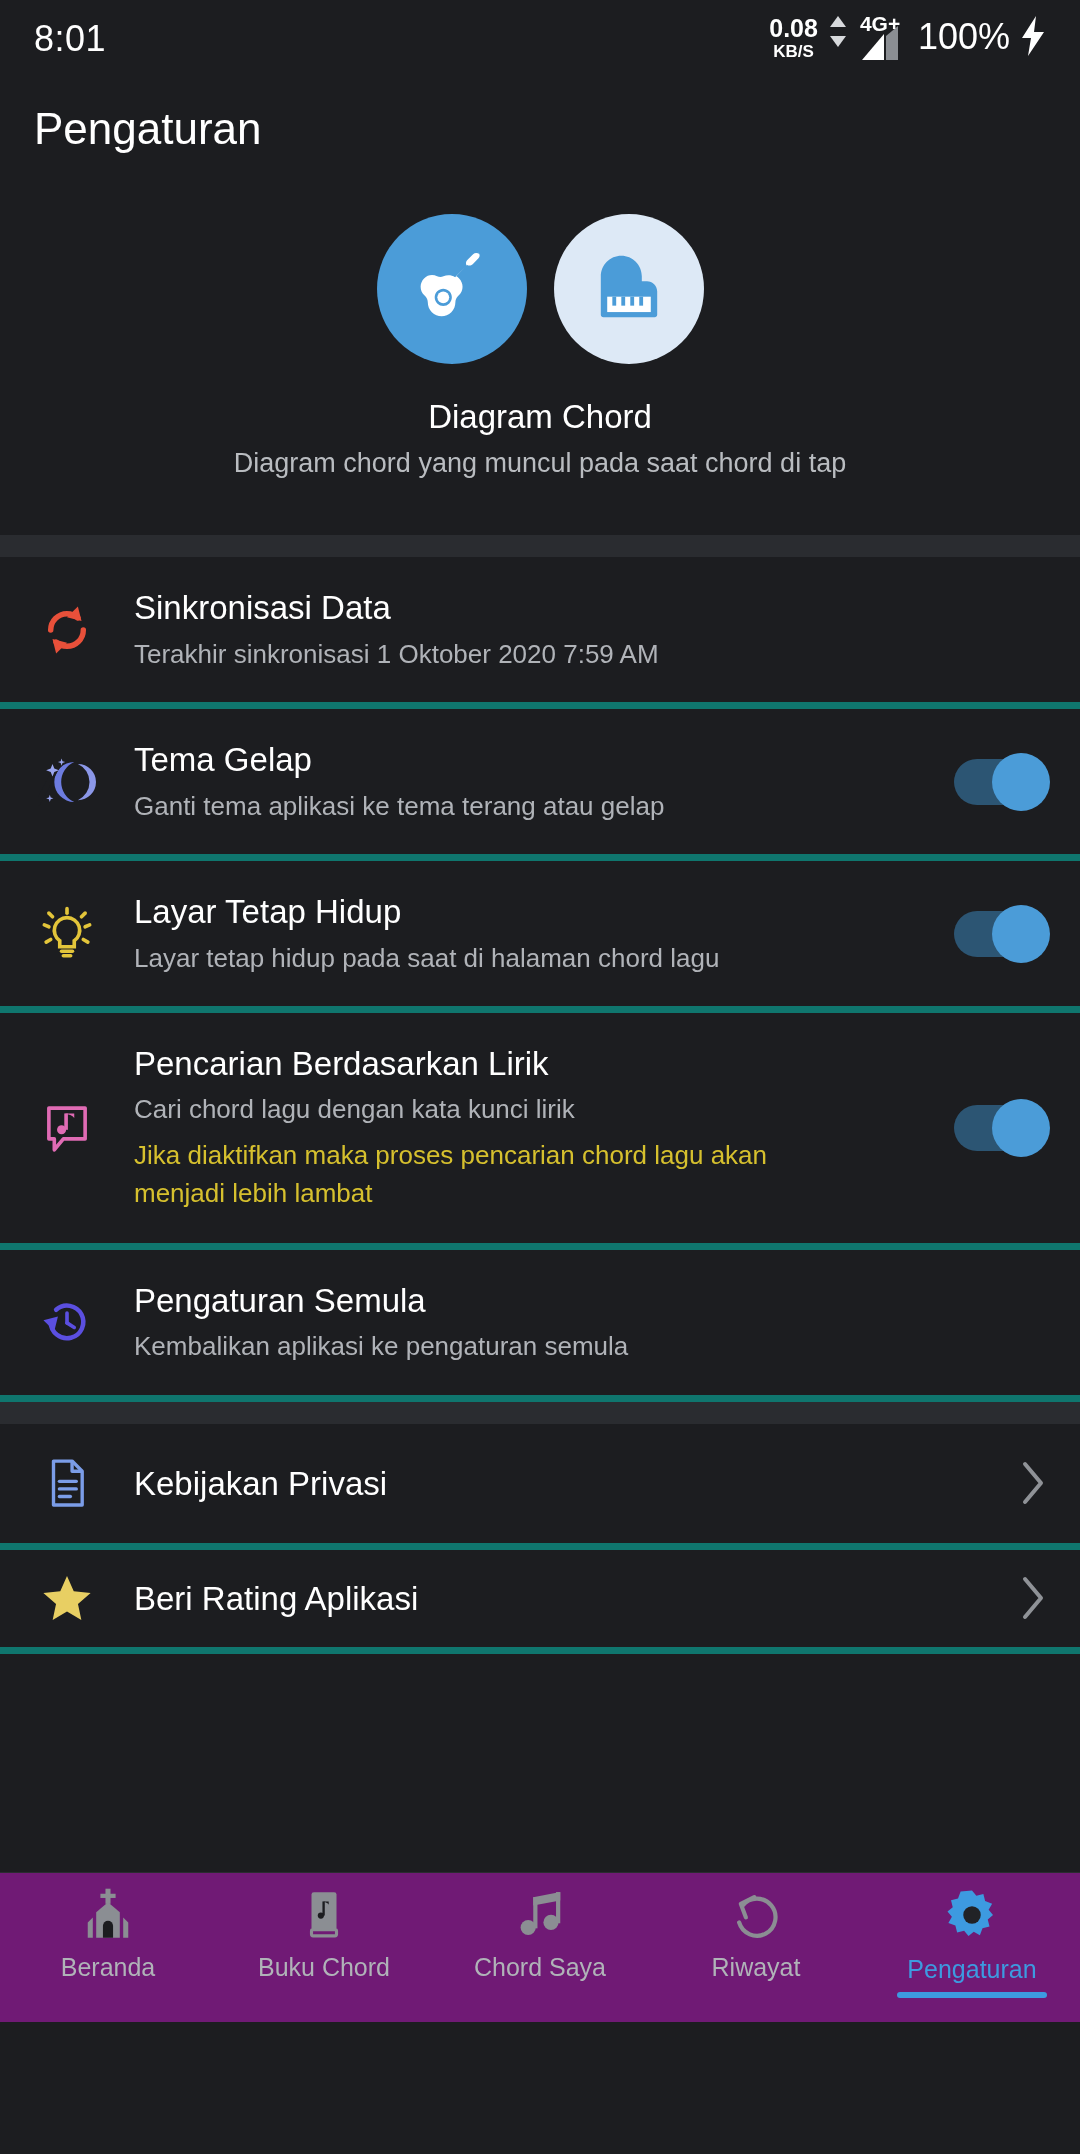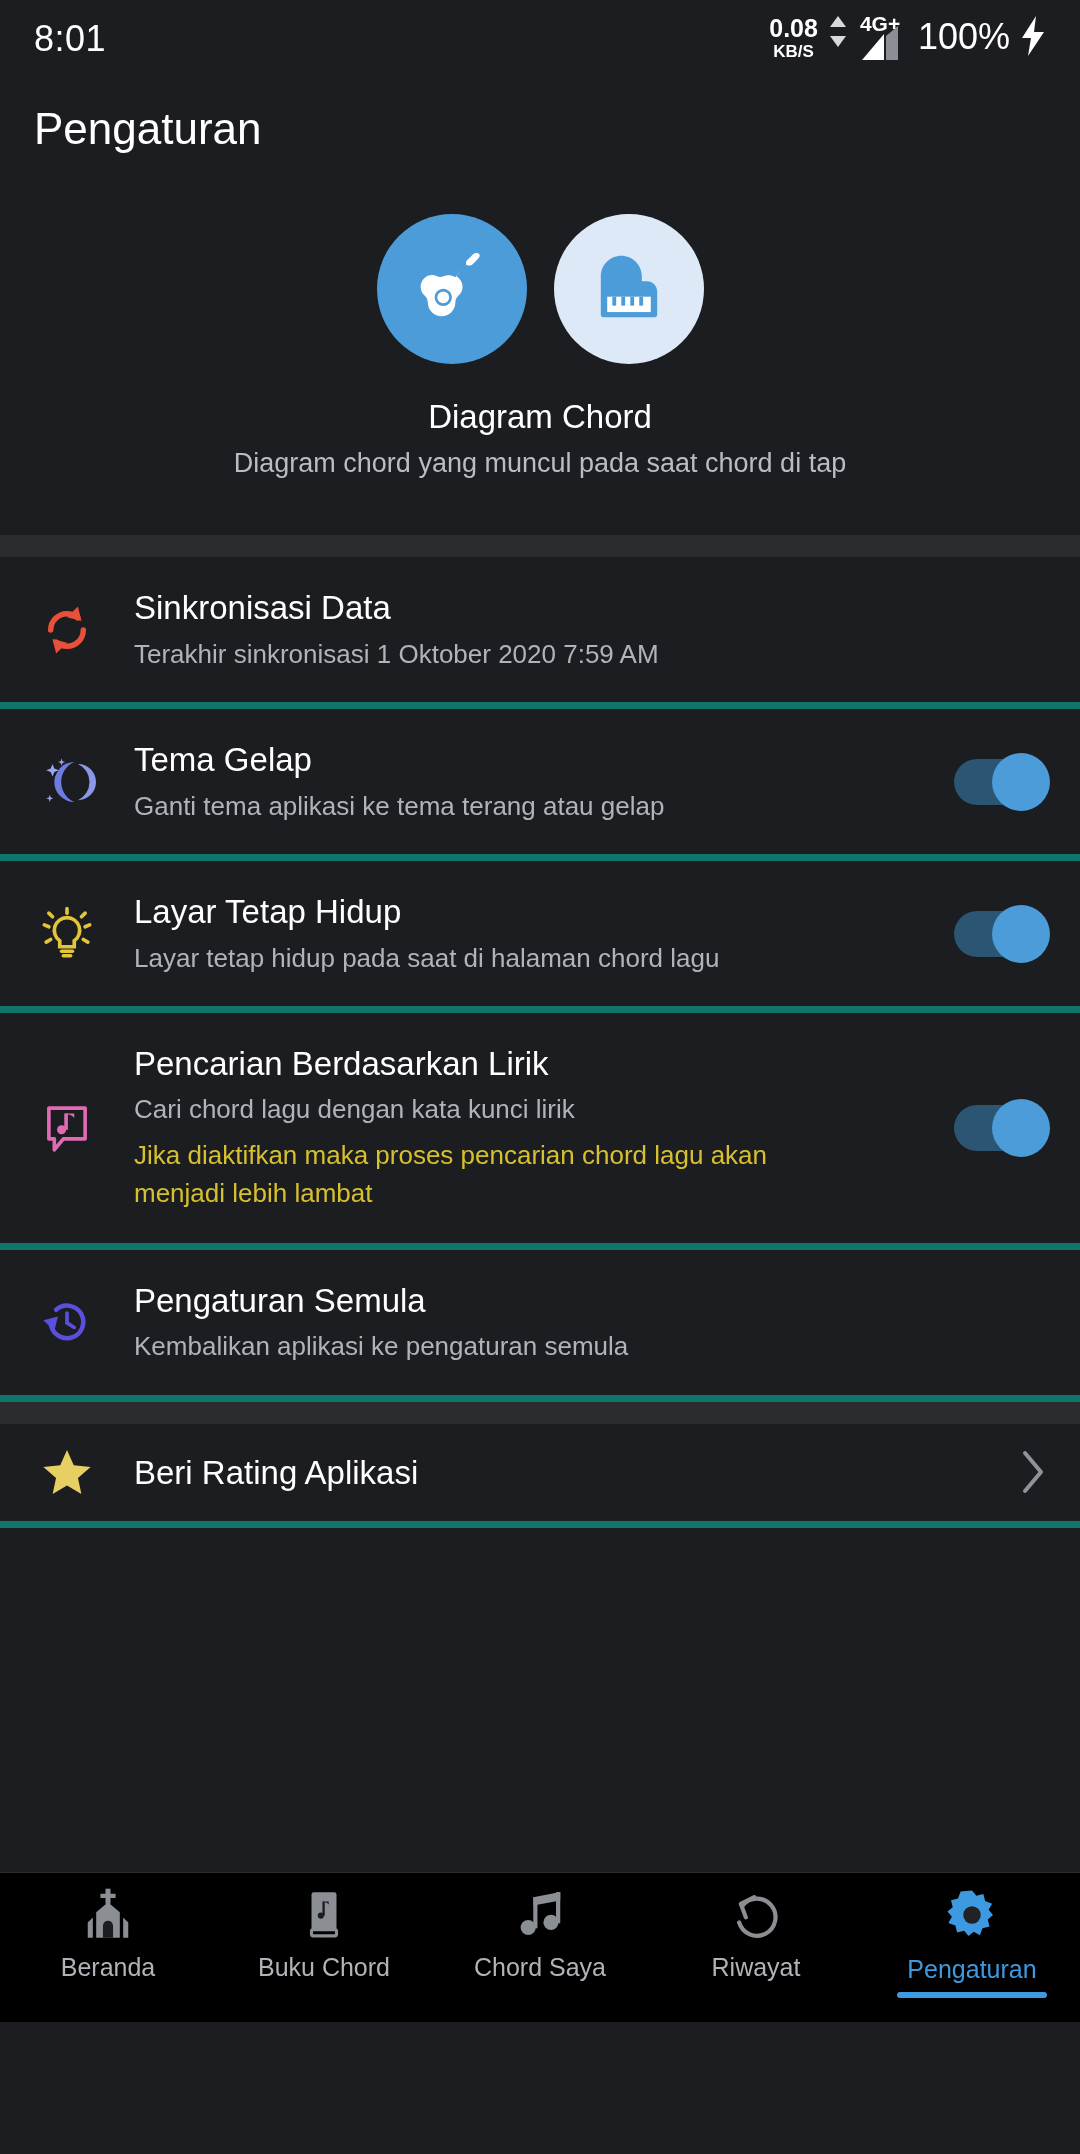--- a/index.html
+++ b/index.html
@@ -59,21 +59,21 @@
 
   
   .toggle { width: 92px; height: 46px; border-radius: 23px; background: #2c5573; position: relative; }
   .toggle .thumb { position: absolute; top: -6px; right: -4px; width: 58px; height: 58px; border-radius: 50%; background: #4b9cd8; }
 
   .row.compact { min-height: 126px; padding-top: 22px; padding-bottom: 22px; }
 
   
   .bottomnav {
     position: absolute; left: 0; bottom: 0; width: 1080px; height: 150px;
-    background: #000000; display: flex; align-items: flex-start;
+    background: #701a75; display: flex; align-items: flex-start;
     padding-top: 14px; border-top: 1px solid #2a2c30;
   }
   .nav-item { flex: 1 1 20%; display: flex; flex-direction: column; align-items: center; gap: 12px; position: relative; }
   .nav-label { font-size: 25px; color: #b0b3b8; }
   .nav-item.active .nav-label { color: #3d9ae0; }
   .nav-underline { position: absolute; bottom: -14px; width: 150px; height: 6px; background: #3d9ae0; border-radius: 3px; }
   .clip-row { overflow: hidden; }
 </style>
 </head>
 <body>
@@ -242,20 +242,41 @@
       </svg>
     </div>
     <div class="text-col">
       <div class="row-title">Pengaturan Semula</div>
       <div class="row-sub">Kembalikan aplikasi ke pengaturan semula</div>
     </div>
   </div>
 
   <div class="band"></div>
 
+  <div class="row compact">
+    <div class="icon-col">
+      <svg width="54" height="54" viewBox="0 0 64 64">
+        <path d="M16 6h22l12 12v40H16z" fill="none" stroke="#7b9de8" stroke-width="4" stroke-linejoin="round"></path>
+        <path d="M38 6v12h12" fill="none" stroke="#7b9de8" stroke-width="4" stroke-linejoin="round"></path>
+        <g stroke="#7b9de8" stroke-width="4" stroke-linecap="round">
+          <line x1="23" y1="30" x2="43" y2="30"></line>
+          <line x1="23" y1="39" x2="43" y2="39"></line>
+          <line x1="23" y1="48" x2="36" y2="48"></line>
+        </g>
+      </svg>
+    </div>
+    <div class="text-col">
+      <div class="row-title">Kebijakan Privasi</div>
+    </div>
+    <div class="ctrl-col">
+      <svg width="26" height="46" viewBox="0 0 26 46">
+        <polyline points="5,4 21,23 5,42" fill="none" stroke="#8f9297" stroke-width="4" stroke-linecap="round" stroke-linejoin="round"></polyline>
+      </svg>
+    </div>
+  </div>
 
   <div class="row compact clip-row" style="height:104px;min-height:0;overflow:hidden;">
     <div class="icon-col">
       <svg width="54" height="54" viewBox="0 0 64 64">
         <polygon points="32,6 40,24 60,26 45,39 49,58 32,48 15,58 19,39 4,26 24,24" fill="#e8cf63"></polygon>
       </svg>
     </div>
     <div class="text-col">
       <div class="row-title">Beri Rating Aplikasi</div>
     </div>

